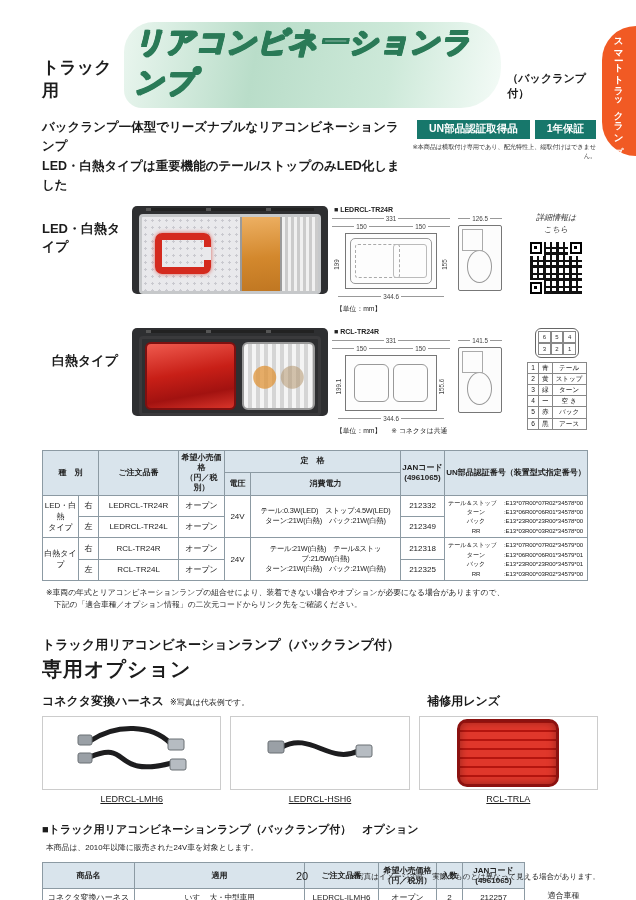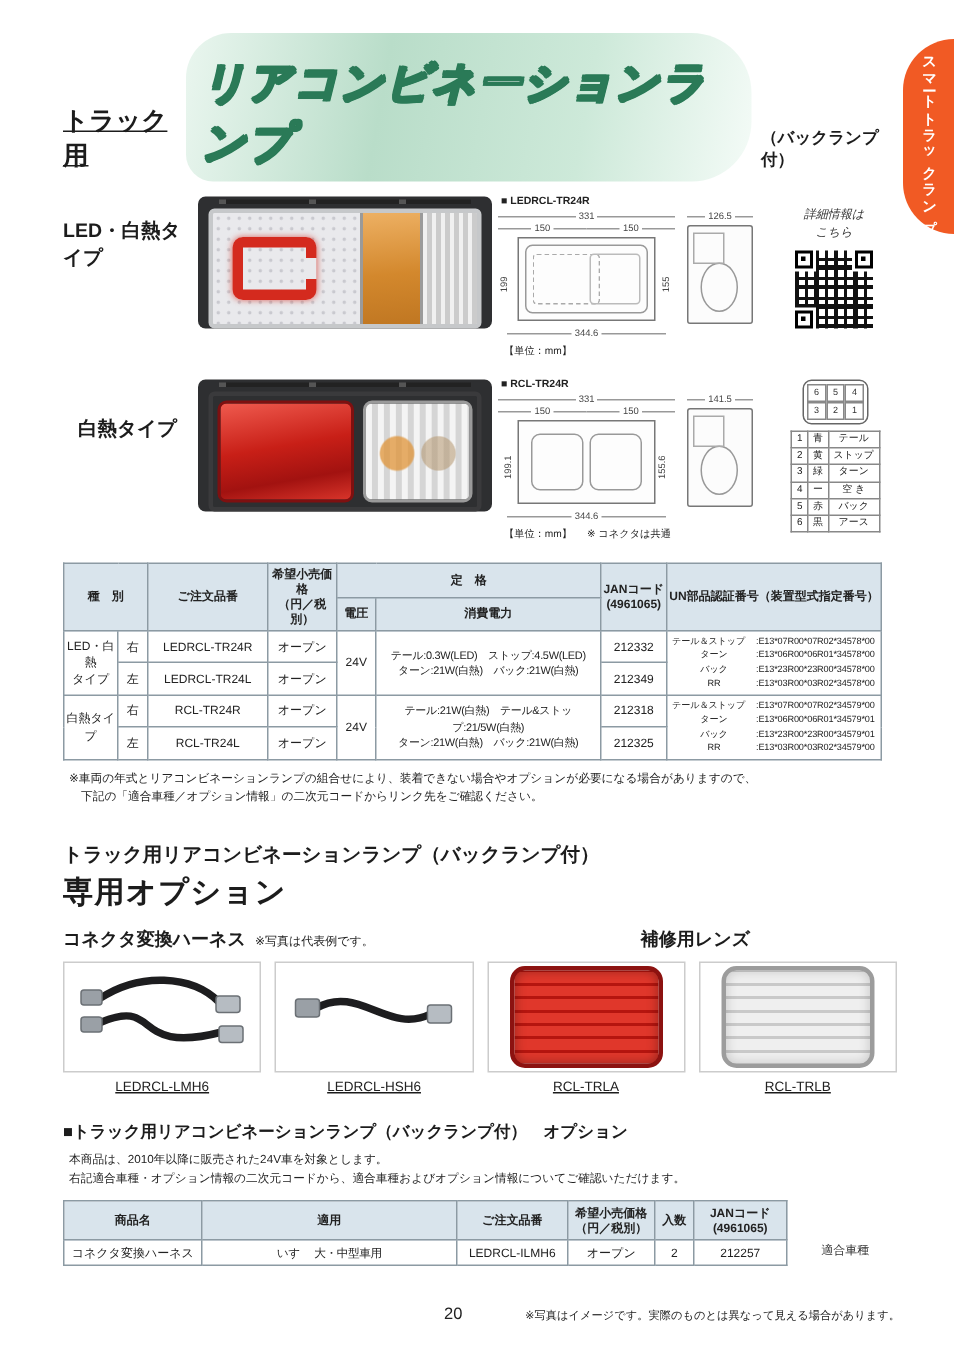--- a/index.html
+++ b/index.html
@@ -3,26 +3,26 @@
 <meta charset="utf-8">
 <style>
   html,body{margin:0;padding:0;background:#e9e9e9;}
   .page{width:636px;height:900px;background:#fff;position:relative;overflow:hidden;
         font-family:"Liberation Sans","DejaVu Sans",sans-serif;color:#1c1c1c;}
   .pre{white-space:pre-line;}
 
   
   .hdr{padding:22px 40px 0 42px;position:relative;}
   .title-row{display:flex;align-items:flex-end;gap:6px;}
-  .title-prefix{font-size:17px;font-weight:bold;margin-bottom:6px;text-decoration:underline;}
+  .title-prefix{font-size:17px;font-weight:bold;margin-bottom:6px;}
   .main-title{font-size:29px;font-weight:bold;font-style:italic;letter-spacing:1px;color:#fff;
       -webkit-text-stroke:1.6px #2a7a57;
       text-shadow:0 0 1px #2a7a57,1px 1px 0 #2a7a57,-1px -1px 0 #2a7a57,1px -1px 0 #2a7a57,-1px 1px 0 #2a7a57;
       background:linear-gradient(100deg,#eaf6ef 0%,#b9ddc9 35%,#cde9d9 70%,#f4fbf7 100%);
-      border-radius:30px 40px 40px 18px;padding:14px 16px 5px 10px;}
+      border-radius:30px 40px 40px 18px;padding:1px 16px 5px 10px;}
   .title-suffix{font-size:11px;font-weight:bold;margin-bottom:7px;}
   .hdr-row2{display:flex;justify-content:space-between;margin-top:10px;}
   .desc{font-size:12.5px;font-weight:600;line-height:1.55;}
   .badge-col{text-align:right;margin-top:2px;}
   .badges{display:flex;gap:5px;justify-content:flex-end;}
   .badge{background:#17776b;color:#fff;font-size:10.5px;font-weight:bold;padding:2px 12px 3px;}
   .badge-note{font-size:6.3px;color:#333;margin-top:4px;letter-spacing:-0.2px;}
   .side-tab{position:absolute;right:0;top:26px;width:34px;height:130px;background:#f15a24;
       border-radius:70px 0 0 70px;display:flex;align-items:center;justify-content:center;
       writing-mode:vertical-rl;color:#fff;font-size:9.5px;font-weight:bold;line-height:1.4;letter-spacing:1px;}
@@ -147,20 +147,33 @@
 
   <div class="hdr">
     <div class="side-tab">
       <span>スマート</span>
       <span>トラックランプ</span>
     </div>
     <div class="title-row">
       <span class="title-prefix">トラック用</span>
       <span class="main-title">リアコンビネーションランプ</span>
       <span class="title-suffix">（バックランプ付）</span>
+    </div>
+    <div class="hdr-row2">
+      <div class="desc">
+        <div>バックランプ一体型でリーズナブルなリアコンビネーションランプ</div>
+        <div>LED・白熱タイプは重要機能のテール/ストップのみLED化しました</div>
+      </div>
+      <div class="badge-col">
+        <div class="badges">
+          <span class="badge">UN部品認証取得品</span>
+          <span class="badge">1年保証</span>
+        </div>
+        <div class="badge-note">※本商品は横取付け専用であり、配光特性上、縦取付けはできません。</div>
+      </div>
     </div>
   </div>
 
   <div class="prod-row">
     <div class="row-label">LED・白熱タイプ</div>
     <div class="lamp">
       <div class="lamp-inner">
         <div class="led-panel">
             <div class="red-c"></div>
           </div>
@@ -445,32 +458,25 @@
         </svg>
       </div>
       <div class="pcap">LEDRCL-HSH6</div>
     </div>
     <div class="prod">
       <div class="pimg">
           <div class="lensA"></div>
         </div>
       <div class="pcap">RCL-TRLA</div>
     </div>
-    <div class="prod">
-      <div class="pimg">
-          <div class="lensB"></div>
-        </div>
-      <div class="pcap">RCL-TRLB</div>
-    </div>
   </div>
 
   <div class="optbl-head">■トラック用リアコンビネーションランプ（バックランプ付）　オプション</div>
   <div class="optbl-notes">
     <div>本商品は、2010年以降に販売された24V車を対象とします。</div>
-    <div>右記適合車種・オプション情報の二次元コードから、適合車種およびオプション情報についてご確認いただけます。</div>
   </div>
 
   <div class="optbl-row">
     <table class="optbl">
       <colgroup>
           <col style="width:92px">
           <col style="width:170px">
           <col style="width:74px">
           <col style="width:58px">
           <col style="width:26px">

